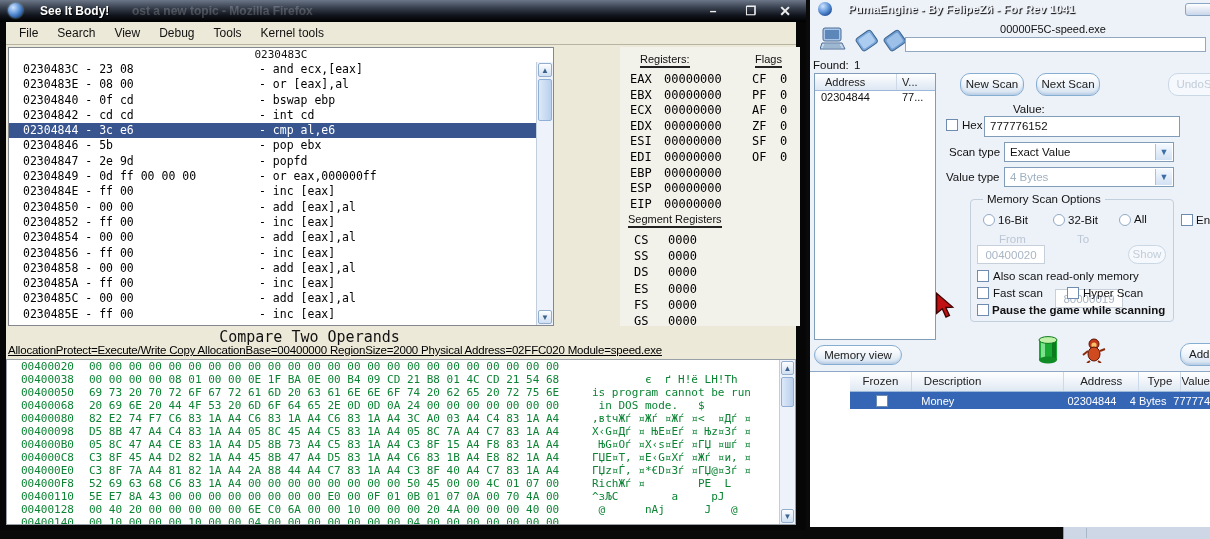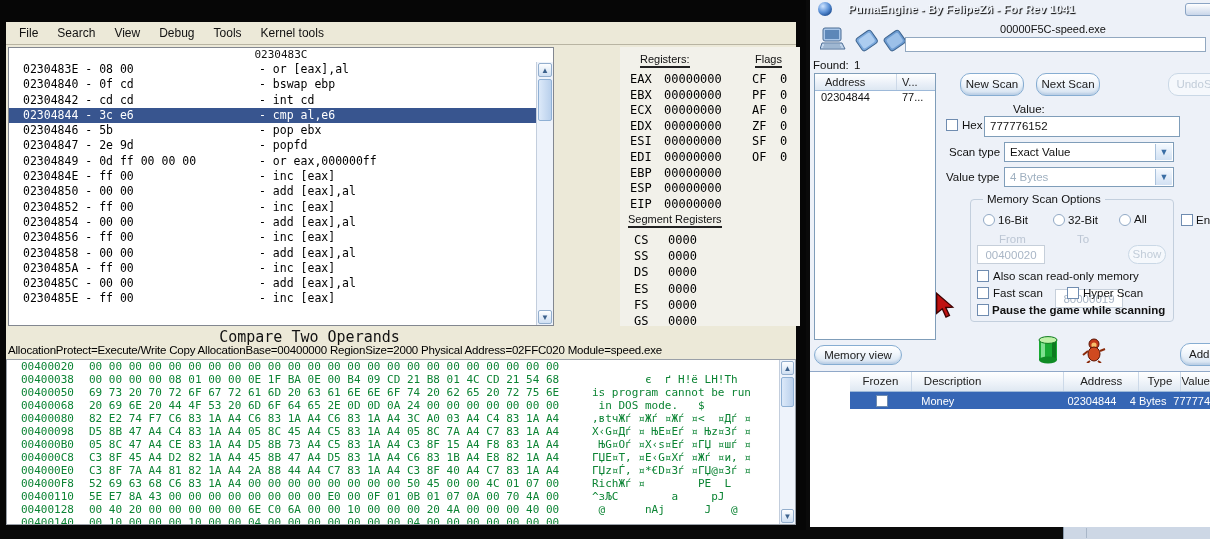--- a/index.html
+++ b/index.html
@@ -41,21 +41,21 @@
 
   .registers { position:absolute; left:614px; top:2px; width:180px; height:279px; background:#f2f1ea; font-size:12px; }
   .rp-label { position:absolute; font-size:11px; color:#111; border-bottom:2px solid #222; padding-bottom:1px; }
   .reg-row, .flag-row, .seg-row { position:absolute; height:15.6px; color:#000; }
   .reg-row .n { position:absolute; left:0; } .reg-row .v { position:absolute; left:34px; }
   .flag-row .n { position:absolute; left:0; } .flag-row .v { position:absolute; left:28px; }
   .seg-row .n { position:absolute; left:0; } .seg-row .v { position:absolute; left:34px; }
 
   .cmpbar { position:absolute; left:2px; top:283px; width:603px; height:15px; text-align:center;
     font-size:15px; color:#111; }
-  .allocline { position:absolute; left:2px; top:299px; font-size:11.5px; color:#000; white-space:nowrap; letter-spacing:-0.2px; }
+  .allocline { position:absolute; left:2px; top:299px; font-size:11.5px; color:#000; white-space:nowrap; letter-spacing:-0.2px;text-decoration:underline; }
   .hexdump { position:absolute; left:0px; top:314px; width:790px; height:166px; background:#fff; border:1px solid #9aa0a8; overflow:hidden; }
   .hrow { height:13px; line-height:13px; font-size:11px; color:#0c8434; position:relative; }
   .hrow .a { position:absolute; left:14px; } .hrow .h { position:absolute; left:82px; } .hrow .t { position:absolute; left:585px; }
   .hexscroll { position:absolute; top:0; right:0; bottom:0; width:16px; background:#eef3fb; border-left:1px solid #c3cedd; }
 
   
   .win-right { position:absolute; left:810px; top:0; width:400px; height:527px; background:#edf1f8; }
   .wr-titlebar { position:absolute; left:0; top:0; width:400px; height:20px;
     background:linear-gradient(180deg,#55master 0%,#3d4f6d 0%,#1b2943 55%,#0a1322 100%); }
   .wr-appicon { position:absolute; left:8px; top:2px; width:14px; height:14px; border-radius:50%;
@@ -110,36 +110,48 @@
   .mrow .c2 { width:162px; padding-left:12px; } .mrow .c3 { width:80px; text-align:center; }
   .mrow .c4 { width:45px; text-align:center; } .mrow .c5 { flex:1; padding-left:5px; }
 
   .bottom-strip { position:absolute; left:1063px; top:527px; width:147px; height:12px; background:#cdd7e5; border-left:1px solid #8899aa; }
   .bottom-strip .div1 { position:absolute; left:22px; top:1px; bottom:1px; width:1px; background:#a8b6c8; }
 </style>
 </head>
 <body>
 
 <div class="win-left">
+  <div class="wl-titlebar">
+    <div class="wl-appicon"></div>
+    <span class="wl-title">See It Body!</span>
+    <span class="wl-ghost">ost a new topic - Mozilla Firefox</span>
+    <span class="wl-btn" style="left:700px;">–</span>
+    <span class="wl-btn" style="left:738px;">❒</span>
+    <span class="wl-btn" style="left:772px; font-size:14px;">✕</span>
+  </div>
   <div class="wl-menubar">
 
   <span class="mi">File</span>
       <span class="mi">Search</span>
       <span class="mi">View</span>
       <span class="mi">Debug</span>
       <span class="mi">Tools</span>
       <span class="mi">Kernel tools</span>
     </div>
 
   <div class="wl-client">
 
     <div class="disasm">
       <div class="disasm-header mono">0230483C</div>
       <div class="disasm-rows mono">
 
+      <div class="drow">
+          <span class="code pre">0230483C - 23 08</span>
+          <span class="asm pre">- and ecx,[eax]</span>
+        </div>
           <div class="drow">
           <span class="code pre">0230483E - 08 00</span>
           <span class="asm pre">- or [eax],al</span>
         </div>
           <div class="drow">
           <span class="code pre">02304840 - 0f cd</span>
           <span class="asm pre">- bswap ebp</span>
         </div>
           <div class="drow">
           <span class="code pre">02304842 - cd cd</span>

